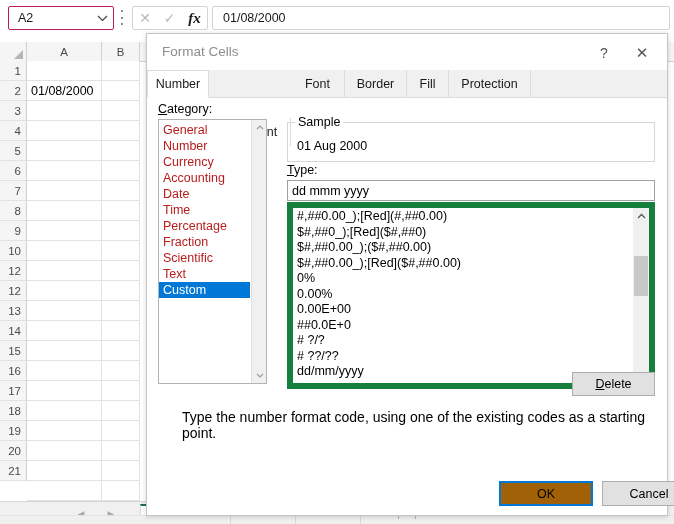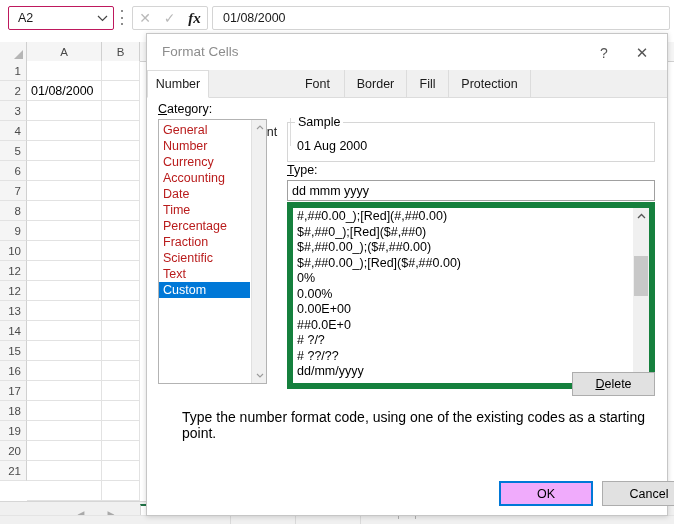--- a/index.html
+++ b/index.html
@@ -234,21 +234,21 @@
 
   .btn {
     position: absolute; box-sizing: border-box;
     background: #e1e1e1; border: 1px solid #adadad;
     display: flex; align-items: center; justify-content: center;
     font-size: 12.5px; color: #000;
   }
   .btn.delete { left: 425px; top: 338px; width: 83px; height: 24px; }
   .btn.ok {
     left: 352px; top: 447px; width: 94px; height: 25px;
-    background: #f0abfc; border: 2px solid #0078d7;
+    background: #a16207; border: 2px solid #0078d7;
   }
   .btn.cancel { left: 455px; top: 447px; width: 94px; height: 25px; }
 
   .hint {
     position: absolute; left: 11px; top: 375px;
     font-size: 14px; color: #000; margin-left: 24px;
   }
 </style>
 </head>
 <body>

